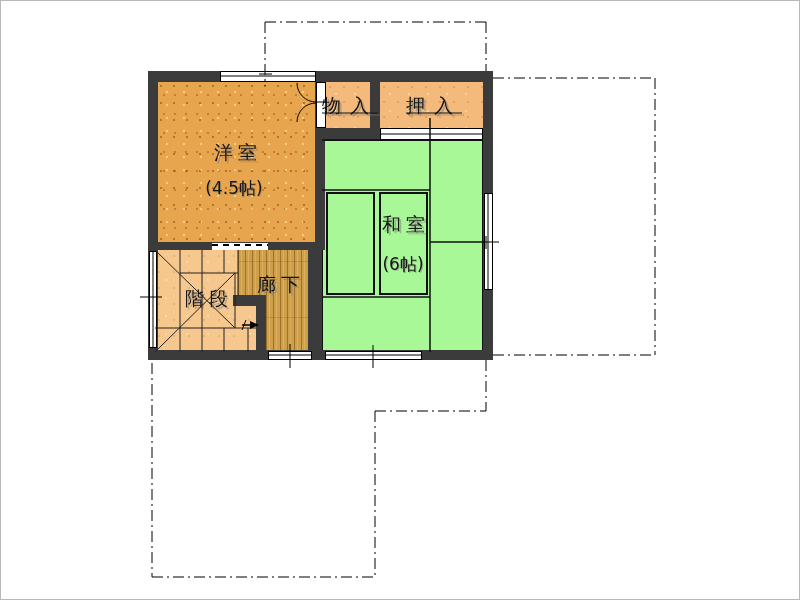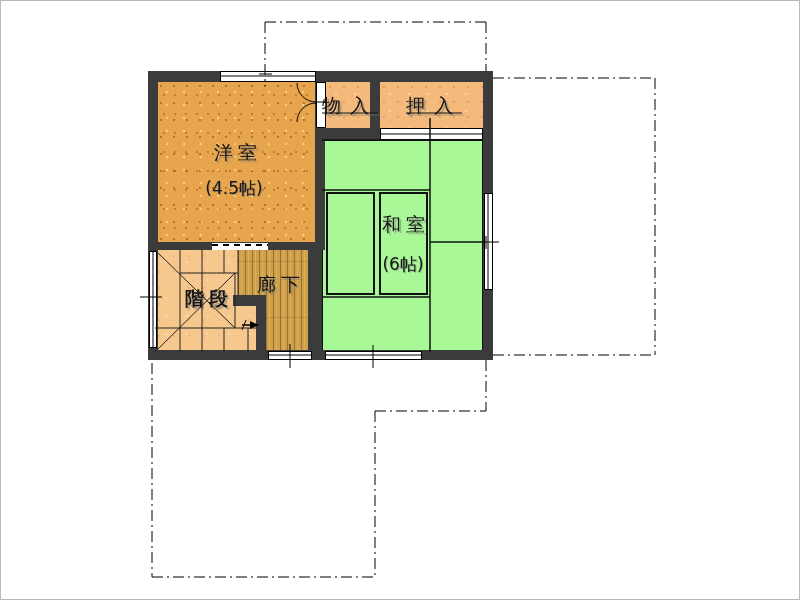--- a/index.html
+++ b/index.html
@@ -70,21 +70,21 @@
   <div class="abs win" style="left:380px;top:128px;width:103px;height:12px;"></div>
   <div class="abs opening" style="left:212px;top:243px;width:56px;height:7px;"></div>
 
   <div class="lbl spread" style="left:236px;top:152px;">洋室</div>
   <div class="lbl sz" style="left:234px;top:188px;">(4.5帖)</div>
   <div class="lbl wide" style="left:346px;top:105px;">物入</div>
   <div class="lbl wide" style="left:430px;top:105px;">押入</div>
   <div class="lbl spread" style="left:404px;top:224px;">和室</div>
   <div class="lbl sz" style="left:403px;top:264px;">(6帖)</div>
   <div class="lbl spread" style="left:279px;top:269px;margin-top:15px;">廊下</div>
-  <div class="lbl spread" style="left:207px;top:298px;font-weight:bold;">階段</div>
+  <div class="lbl spread" style="left:207px;top:298px;">階段</div>
 
   <svg class="overlay" width="800" height="600" viewBox="0 0 800 600">
 
     <g stroke="#000" stroke-width="1" fill="none" stroke-dasharray="11 4 2 4">
       <path d="M265 22 H486"></path>
       <path d="M265 22 V86"></path>
       <path d="M486 22 V71"></path>
       <path d="M493 78 H655"></path>
       <path d="M655 78 V355"></path>
       <path d="M493 355 H655"></path>

